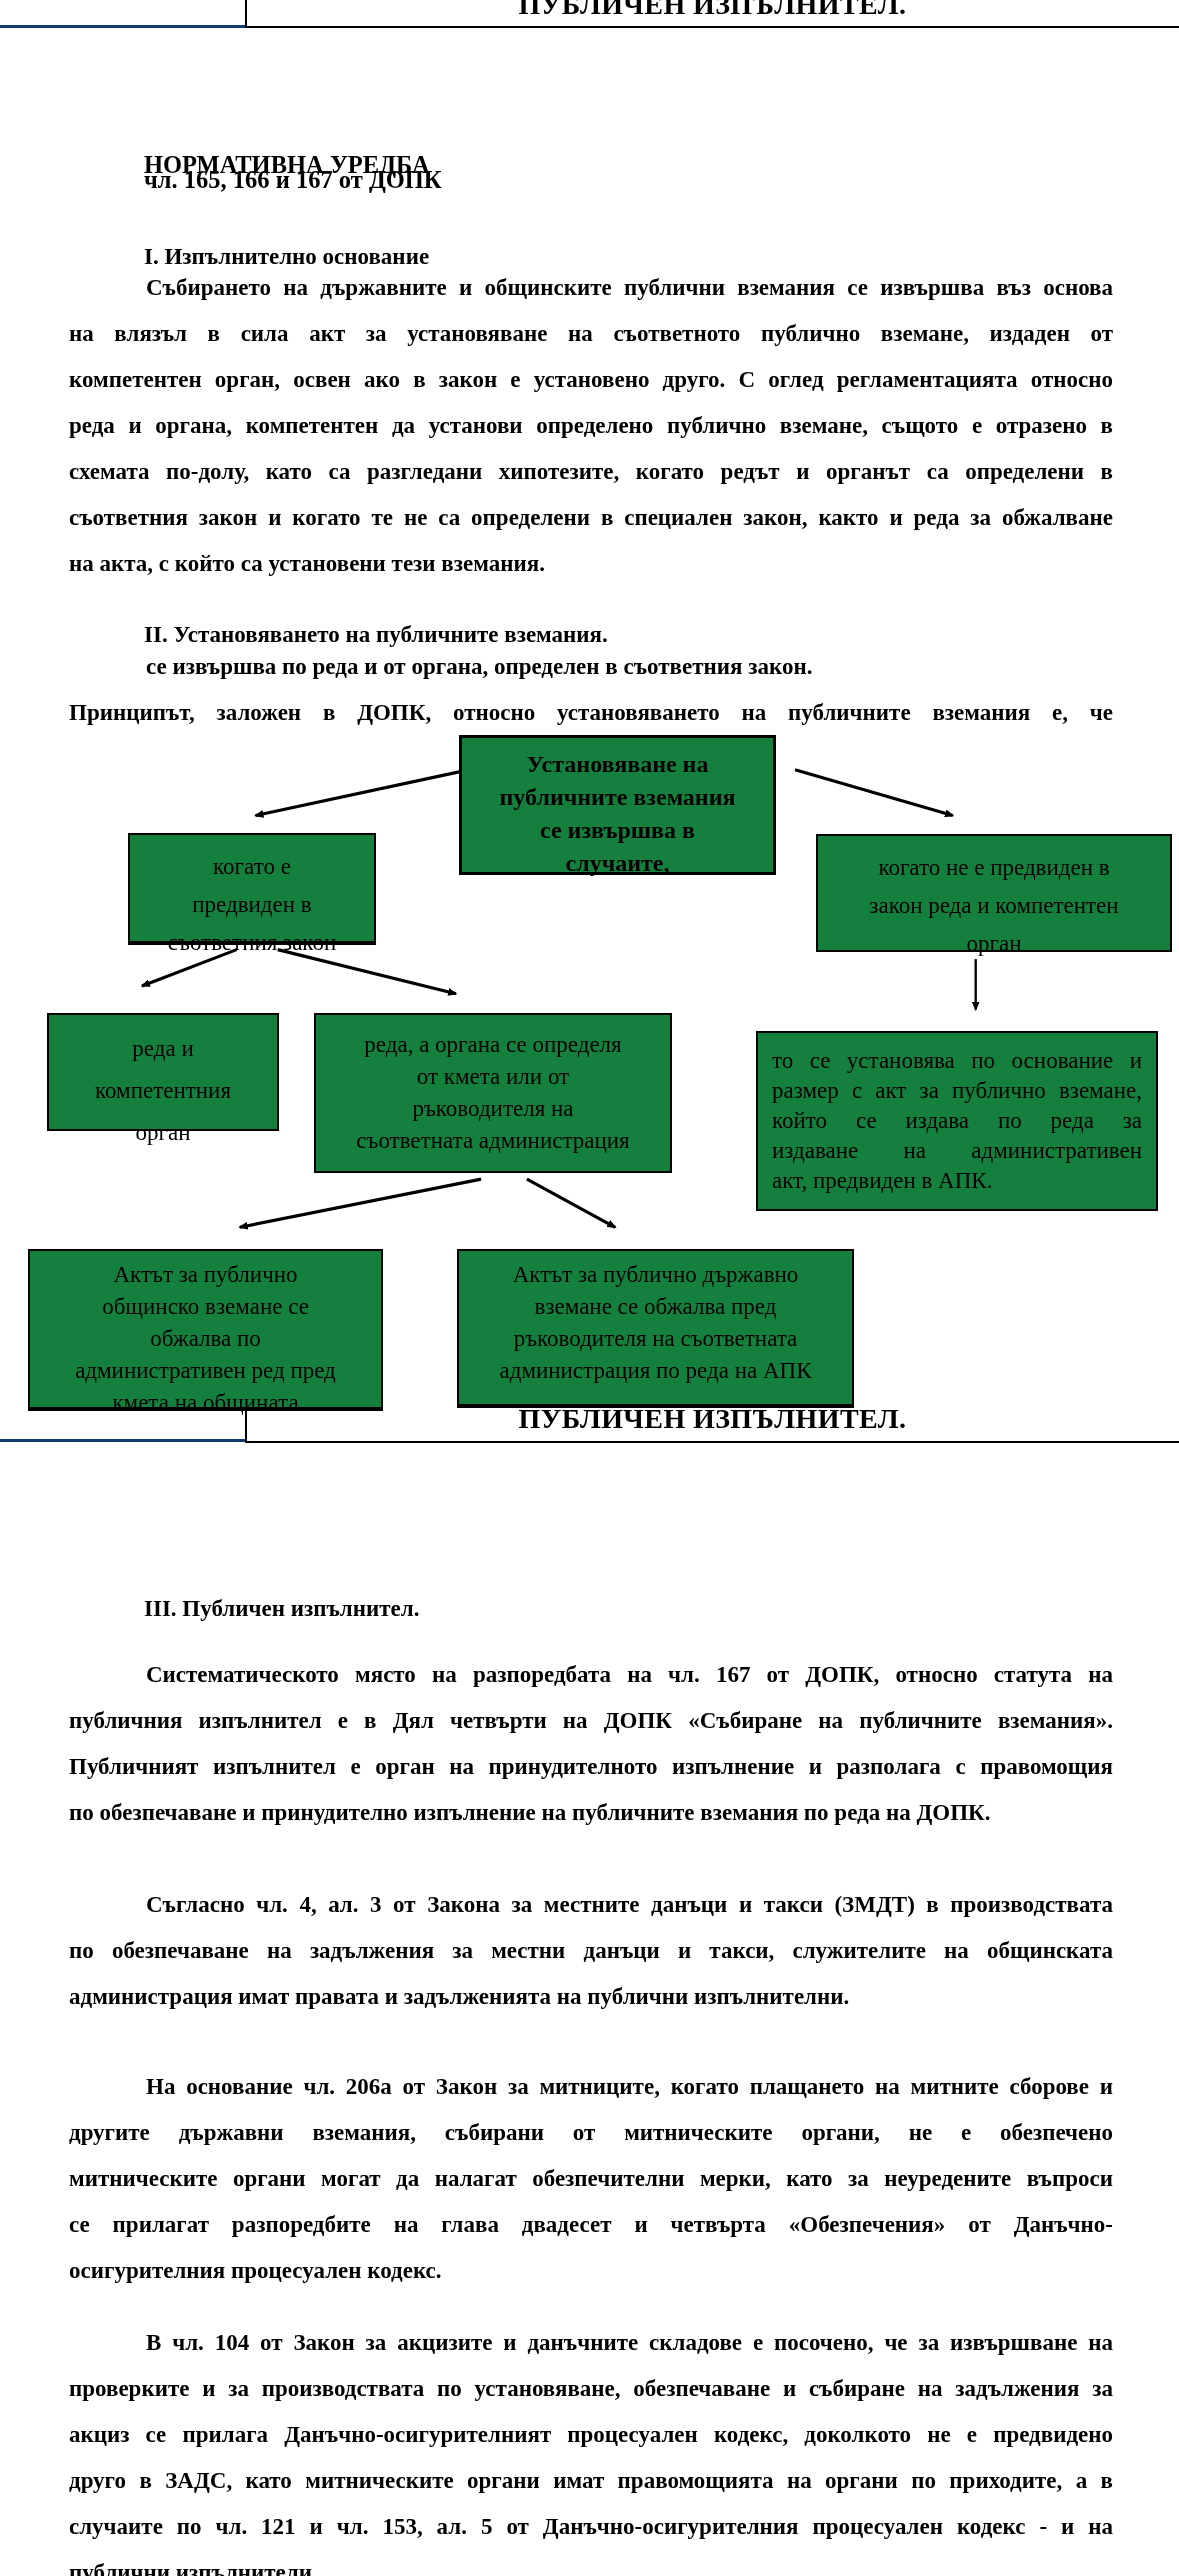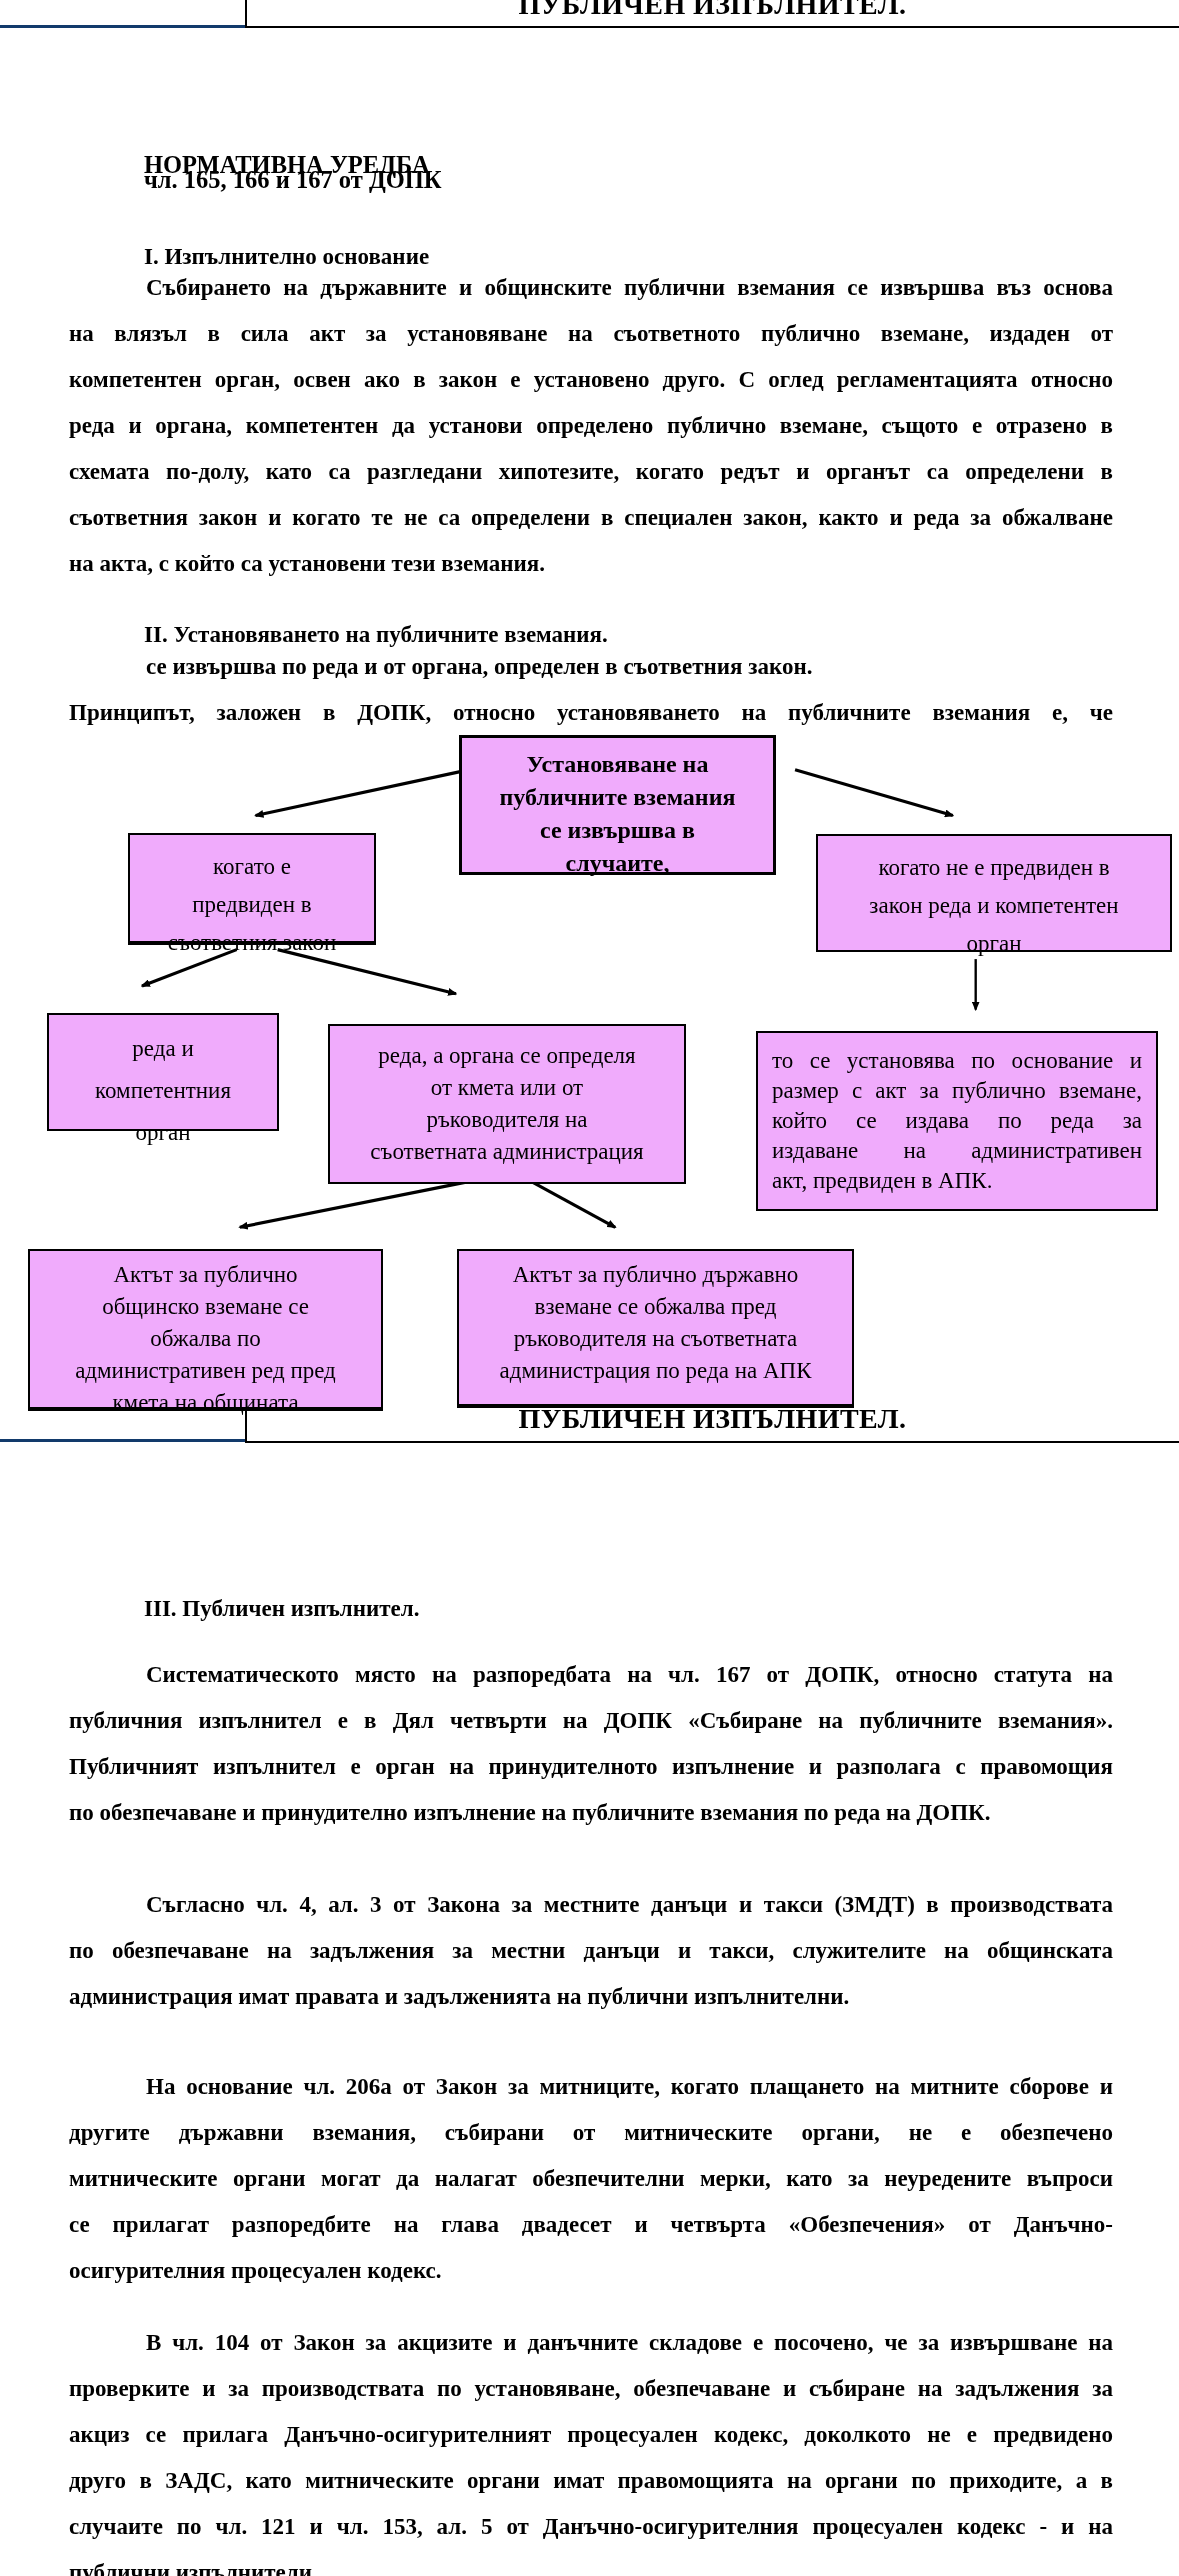--- a/index.html
+++ b/index.html
@@ -24,21 +24,21 @@
   .h-big{position:absolute;font-weight:bold;font-size:24.5px;line-height:32px;white-space:nowrap;}
   .h-sec{position:absolute;font-weight:bold;font-size:23px;line-height:32px;white-space:nowrap;}
   
   .para{position:absolute;left:69px;width:1044px;font-size:23px;}
   .para .jline{height:46px;line-height:46px;font-weight:bold;}
   .jline{text-align:justify;text-align-last:justify;}
   .jline.last{text-align-last:left;}
   .para.indent .jline:first-child{padding-left:77px;}
   
   .fbox{
-    position:absolute;background:#f0abfc;border:2.4px solid #000;
+    position:absolute;background:#15803d;border:2.4px solid #000;
     font-size:23px;box-sizing:border-box;z-index:2;
   }
   .fbox .cline{text-align:center;}
   .root-box{border-width:3.2px;font-weight:bold;font-size:24px;}
   .root-box .cline{line-height:33px;}
   .thick-bottom{border-bottom-width:4px;}
   .arrows{position:absolute;left:0;top:0;z-index:1;pointer-events:none;}
   .under{z-index:1;}
 </style>
 <style>
@@ -110,21 +110,21 @@
       <div class="cline lh48">закон реда и компетентен</div>
       <div class="cline lh48 last">орган</div>
     </div>
 
   <div class="fbox" style="left:47px;top:1013px;width:232px;height:118px;padding-top:12.6px;">
       <div class="cline lh53">реда и</div>
       <div class="cline lh53">компетентния</div>
       <div class="cline lh53 last">орган</div>
     </div>
 
-  <div class="fbox" style="left:328px;top:1013px;width:358px;height:160px;padding-top:14px;margin-top:11px;">
+  <div class="fbox" style="left:314px;top:1013px;width:358px;height:160px;padding-top:14px;">
       <div class="cline lh41">реда, а органа се определя</div>
       <div class="cline lh41">от кмета или от</div>
       <div class="cline lh41">ръководителя на</div>
       <div class="cline lh41 last">съответната администрация</div>
     </div>
 
   <div class="fbox" style="left:756px;top:1031px;width:402px;height:180px;padding:12.6px 14px 0 14px;">
       <div class="jline lh38">то се установява по основание и</div>
       <div class="jline lh38">размер с акт за публично вземане,</div>
       <div class="jline lh38">който се издава по реда за</div>

